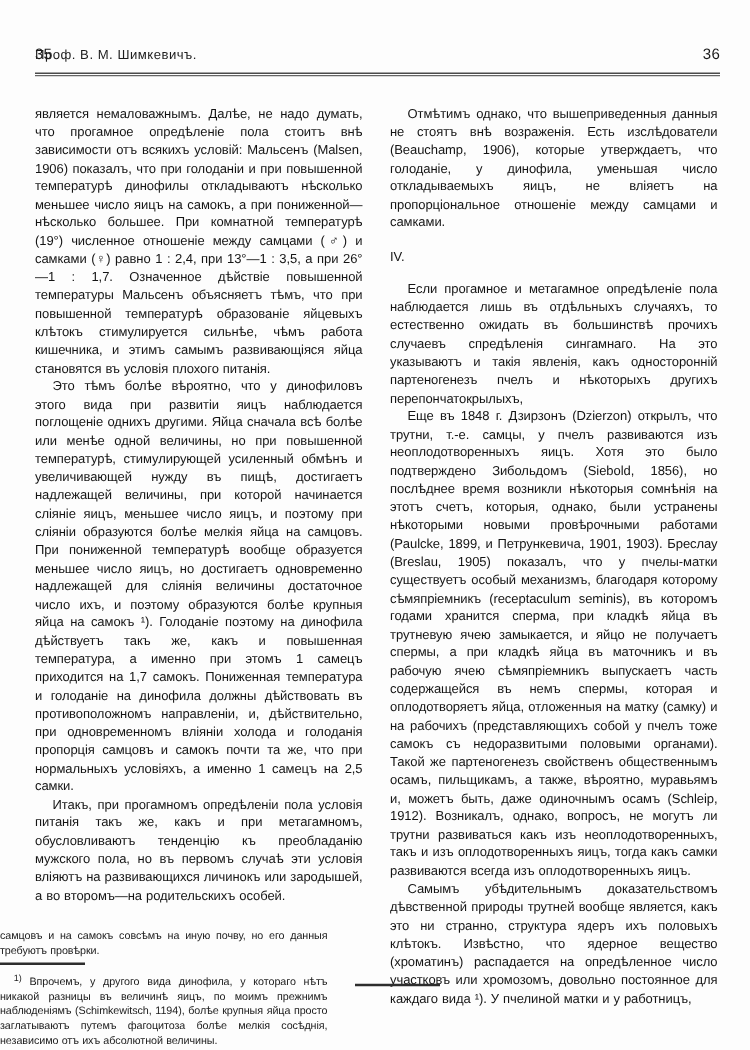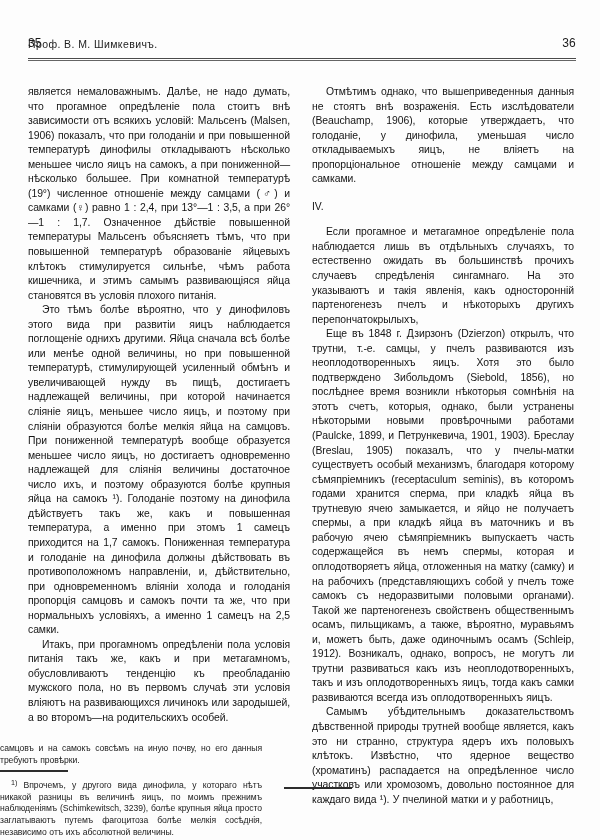--- a/index.html
+++ b/index.html
@@ -163,21 +163,21 @@
       <p class="indent">Самымъ убѣдительнымъ доказательствомъ дѣвственной природы трутней вообще является, какъ это ни странно, структура ядеръ ихъ половыхъ клѣтокъ. Извѣстно, что ядерное вещество (хроматинъ) распадается на опредѣленное число участковъ или хромозомъ, довольно постоянное для каждаго вида ¹). У пчелиной матки и у работницъ,</p>
     </div>
   </div>
 
   <div class="cols lc-foot" style="height:auto;top:728px;">
 
     <div class="col">
       <div class="footnotes" style="position:static;">
         <p class="carryover">самцовъ и на самокъ совсѣмъ на иную почву, но его данныя требуютъ провѣрки.</p>
         <div class="fn-rule"></div>
-        <p class="indent"><span class="fn-mark">1)</span><span> Впрочемъ, у другого вида динофила, у котораго нѣтъ никакой разницы въ величинѣ яицъ, по моимъ прежнимъ наблюденіямъ (Schimkewitsch, 3239), болѣе крупныя яйца просто заглатываютъ путемъ фагоцитоза болѣе мелкія сосѣднія, независимо отъ ихъ абсолютной величины.</span></p>
+        <p class="indent"><span class="fn-mark">1)</span><span> Впрочемъ, у другого вида динофила, у котораго нѣтъ никакой разницы въ величинѣ яицъ, по моимъ прежнимъ наблюденіямъ (Schimkewitsch, 1194), болѣе крупныя яйца просто заглатываютъ путемъ фагоцитоза болѣе мелкія сосѣднія, независимо отъ ихъ абсолютной величины.</span></p>
       </div>
     </div>
 
     <div class="col">
       <div class="footnotes" style="position:static;padding-top:44px;">
         <div class="fn-rule"></div>
       </div>
     </div>
   </div>
 

